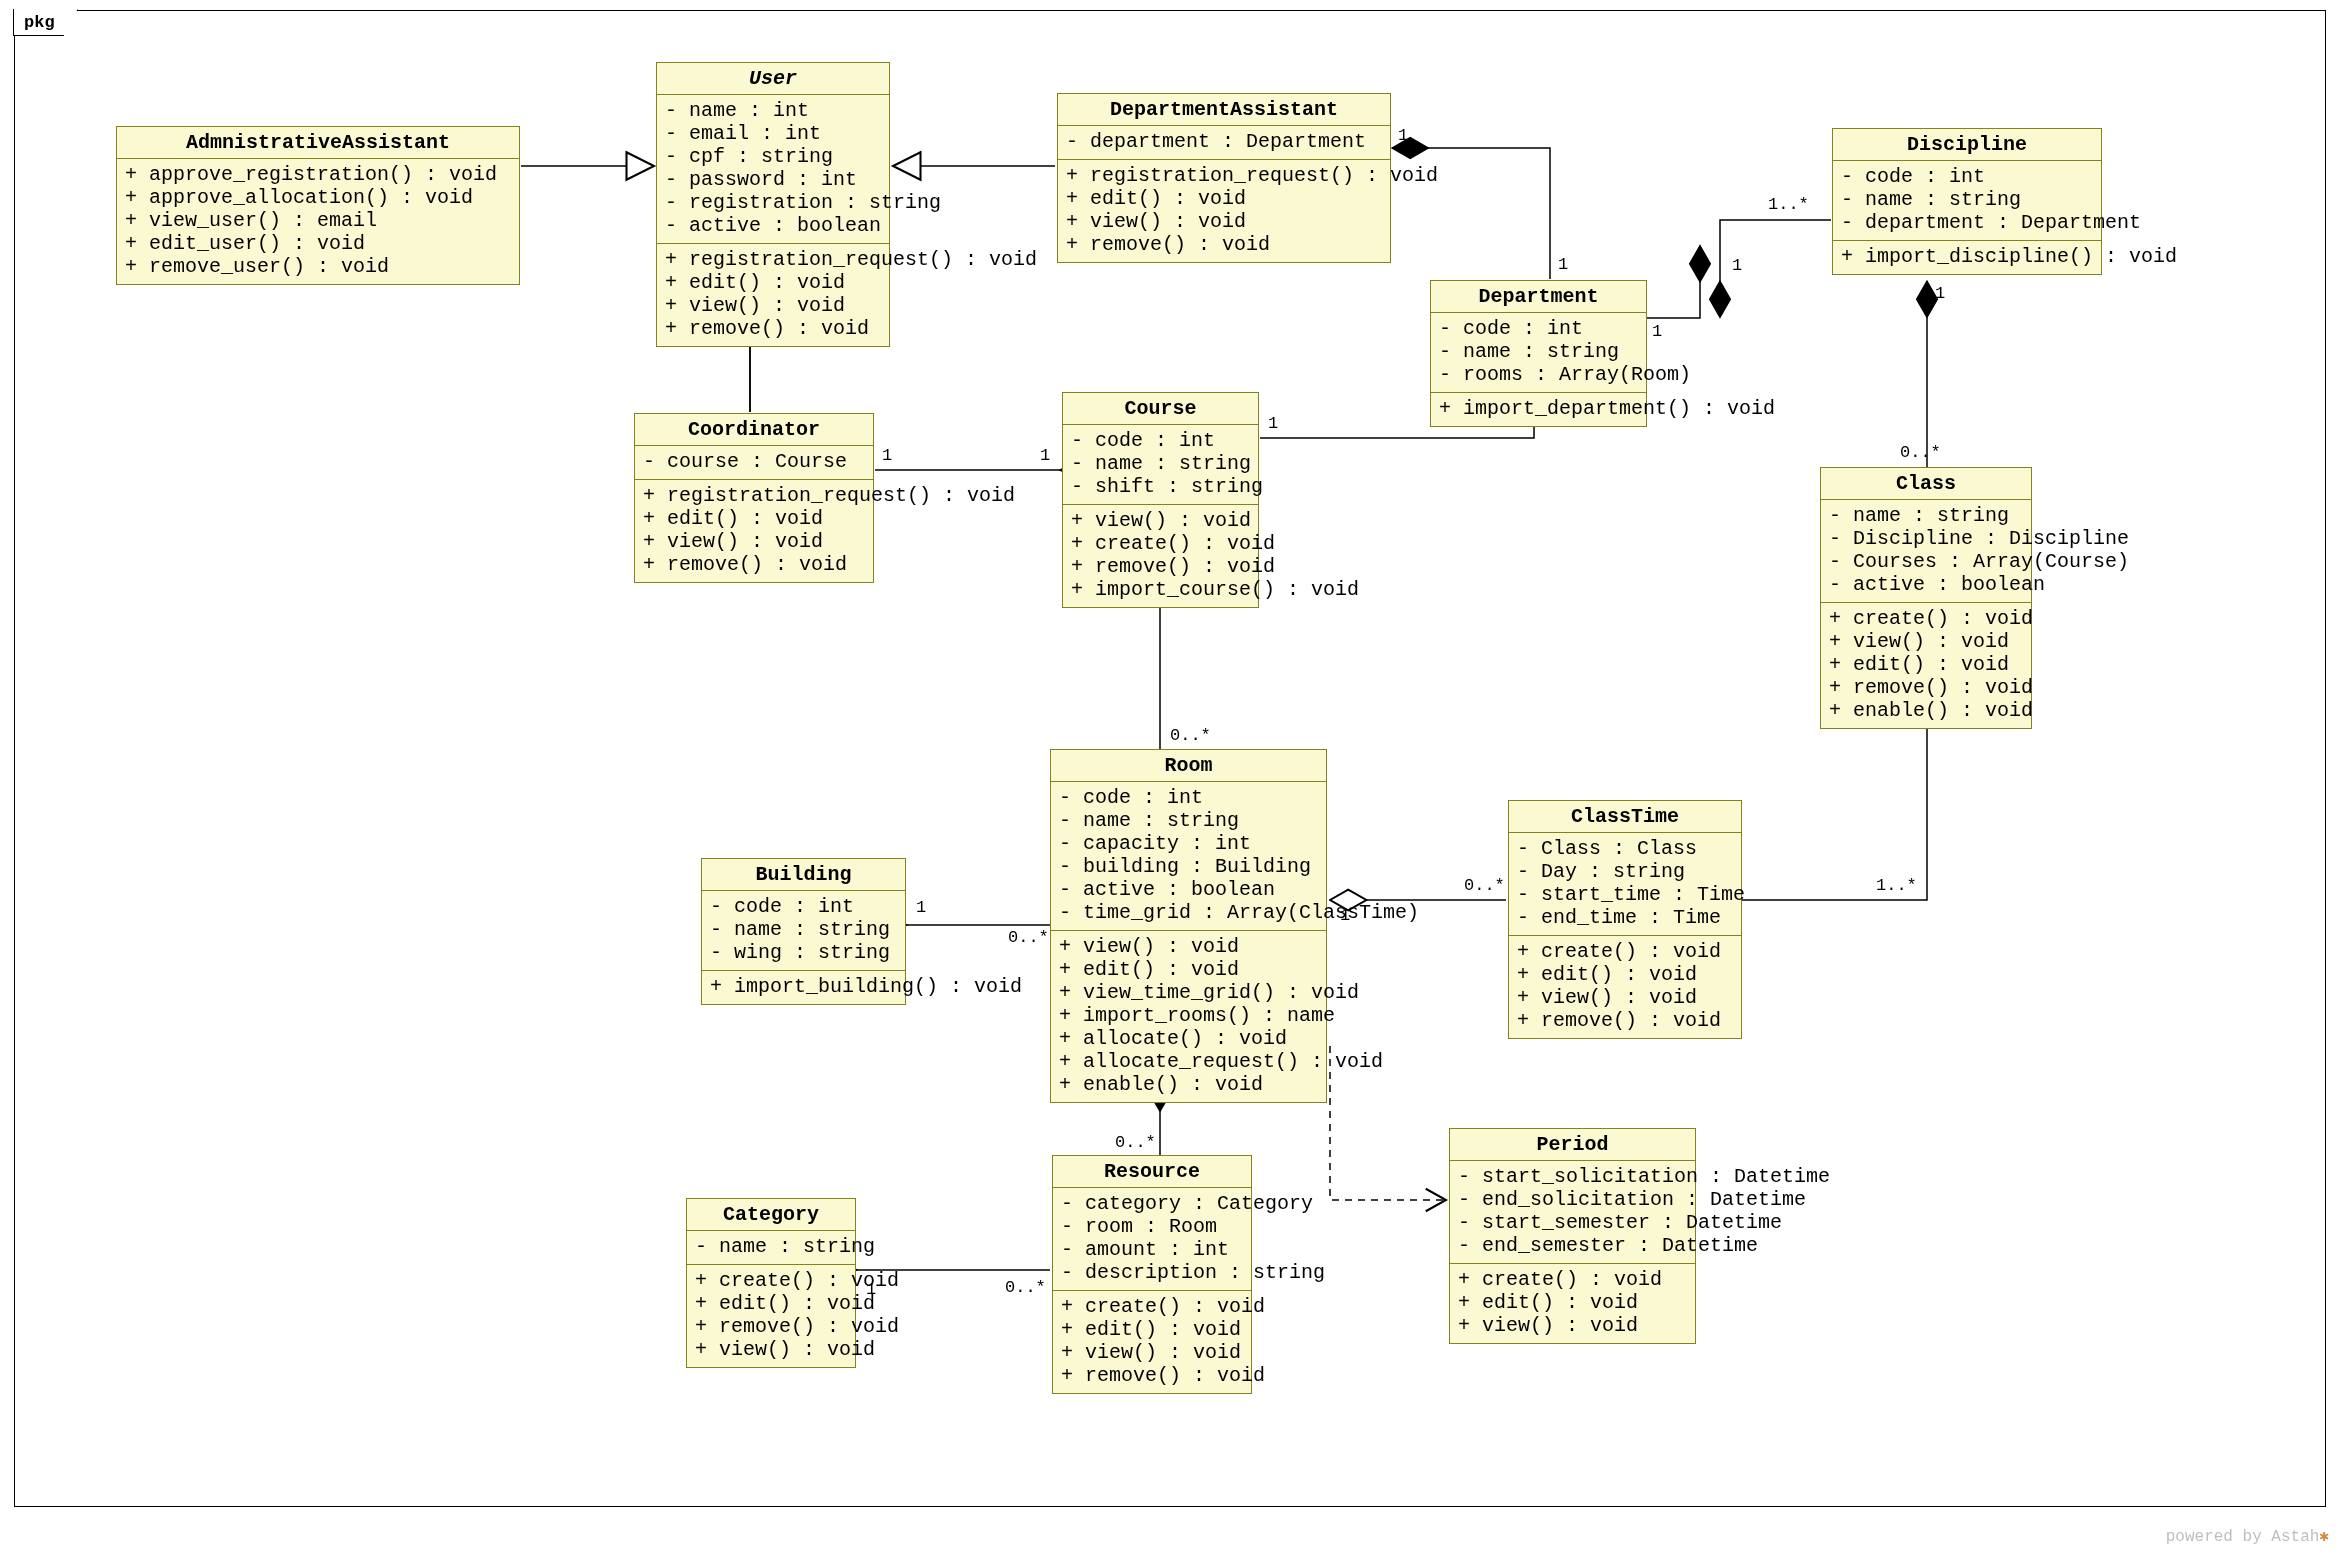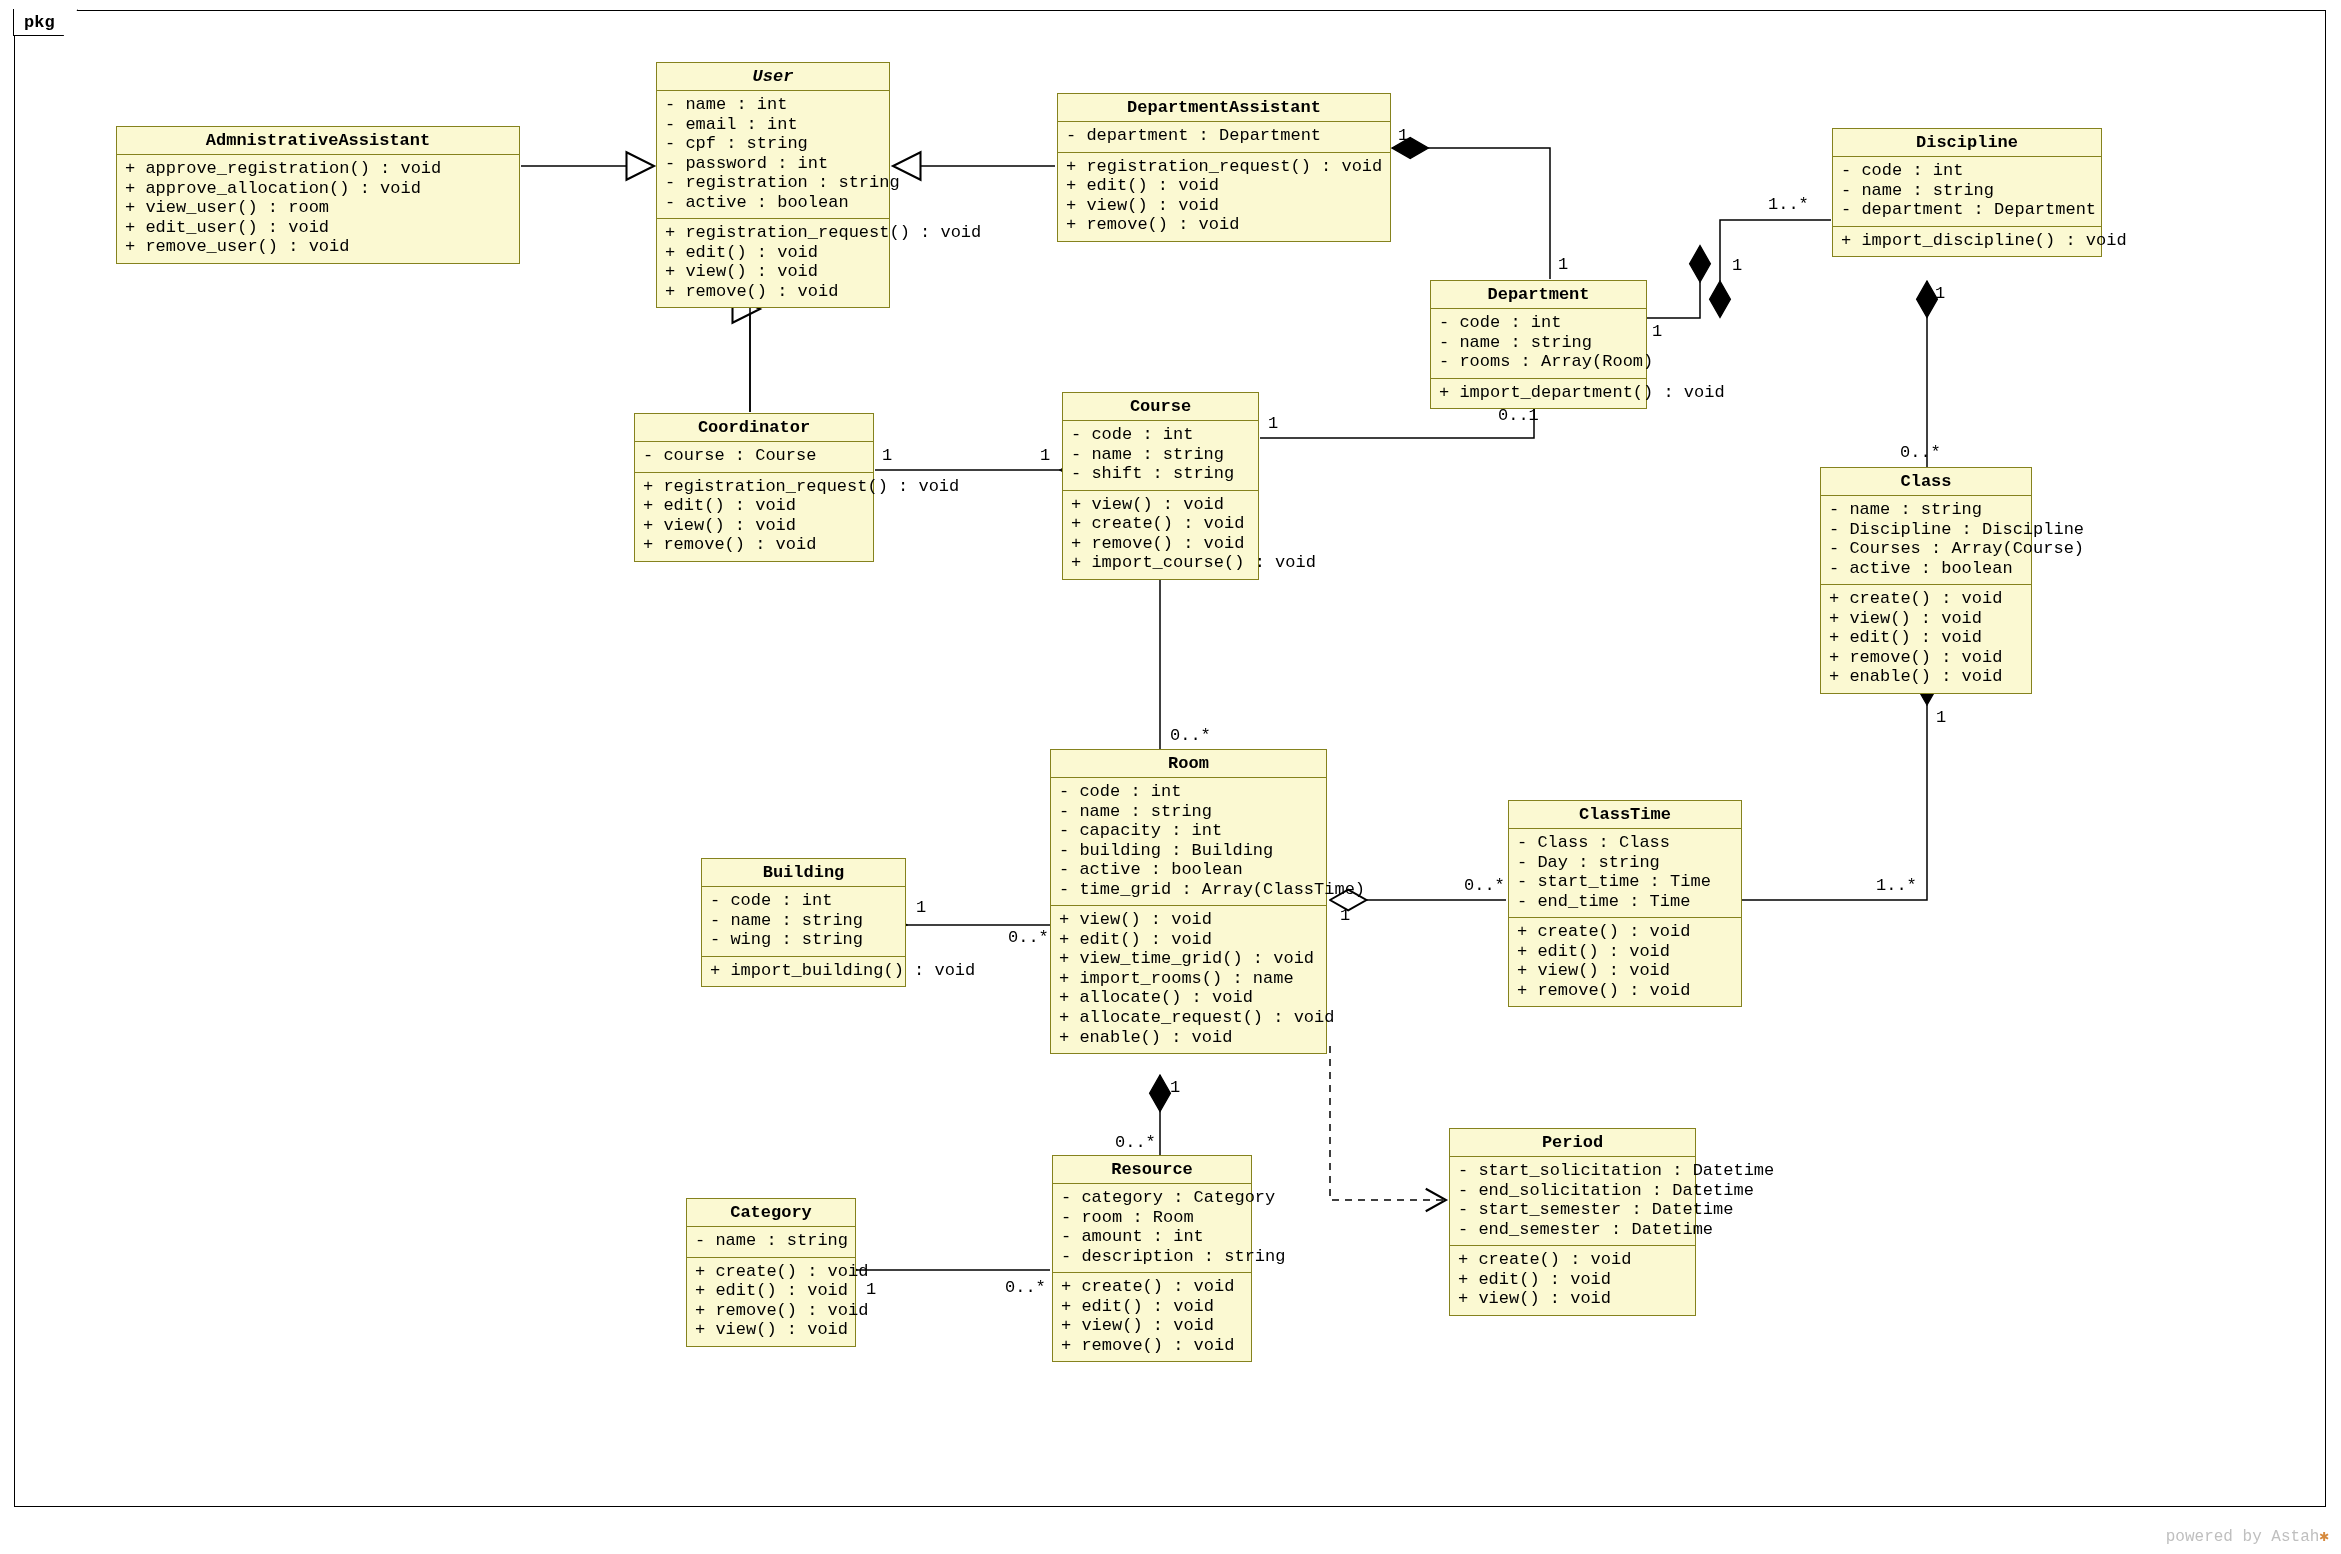--- a/index.html
+++ b/index.html
@@ -48,21 +48,21 @@
   svg.wires {
     position: absolute; left:0; top:0;
     width: 2341px; height: 1554px;
     pointer-events: none;
   }
   .cls {
     position: absolute;
     background: #fbf9d2;
     border: 1.5px solid #85821e;
     box-shadow: 0 0 0 0 #000;
-    font-size: 17px;
+    font-size: 20px;
   }
   .cls .title {
     text-align: center;
     font-weight: bold;
     padding: 4px 6px;
     border-bottom: 1.5px solid #85821e;
   }
   .cls .title.italic { font-style: italic; }
   .cls .section {
     border-bottom: 1.5px solid #85821e;
@@ -162,21 +162,21 @@
   <span class="mult" style="left:1170px; top:1078px">1</span>
   <span class="mult" style="left:1115px; top:1133px">0..*</span>
   <span class="mult" style="left:866px; top:1280px">1</span>
   <span class="mult" style="left:1005px; top:1278px">0..*</span>
 
   <div class="cls" style="left:116px; top:126px; width:402px">
     <div class="title">AdmnistrativeAssistant</div>
     <div class="section">
         <div class="row">+ approve_registration() : void</div>
         <div class="row">+ approve_allocation() : void</div>
-        <div class="row">+ view_user() : room</div>
+        <div class="row">+ view_user() : email</div>
         <div class="row">+ edit_user() : void</div>
         <div class="row">+ remove_user() : void</div>
       </div>
   </div>
 
   <div class="cls" style="left:656px; top:62px; width:232px">
     <div class="title italic">User</div>
     <div class="section">
         <div class="row">- name : int</div>
         <div class="row">- email : int</div>

